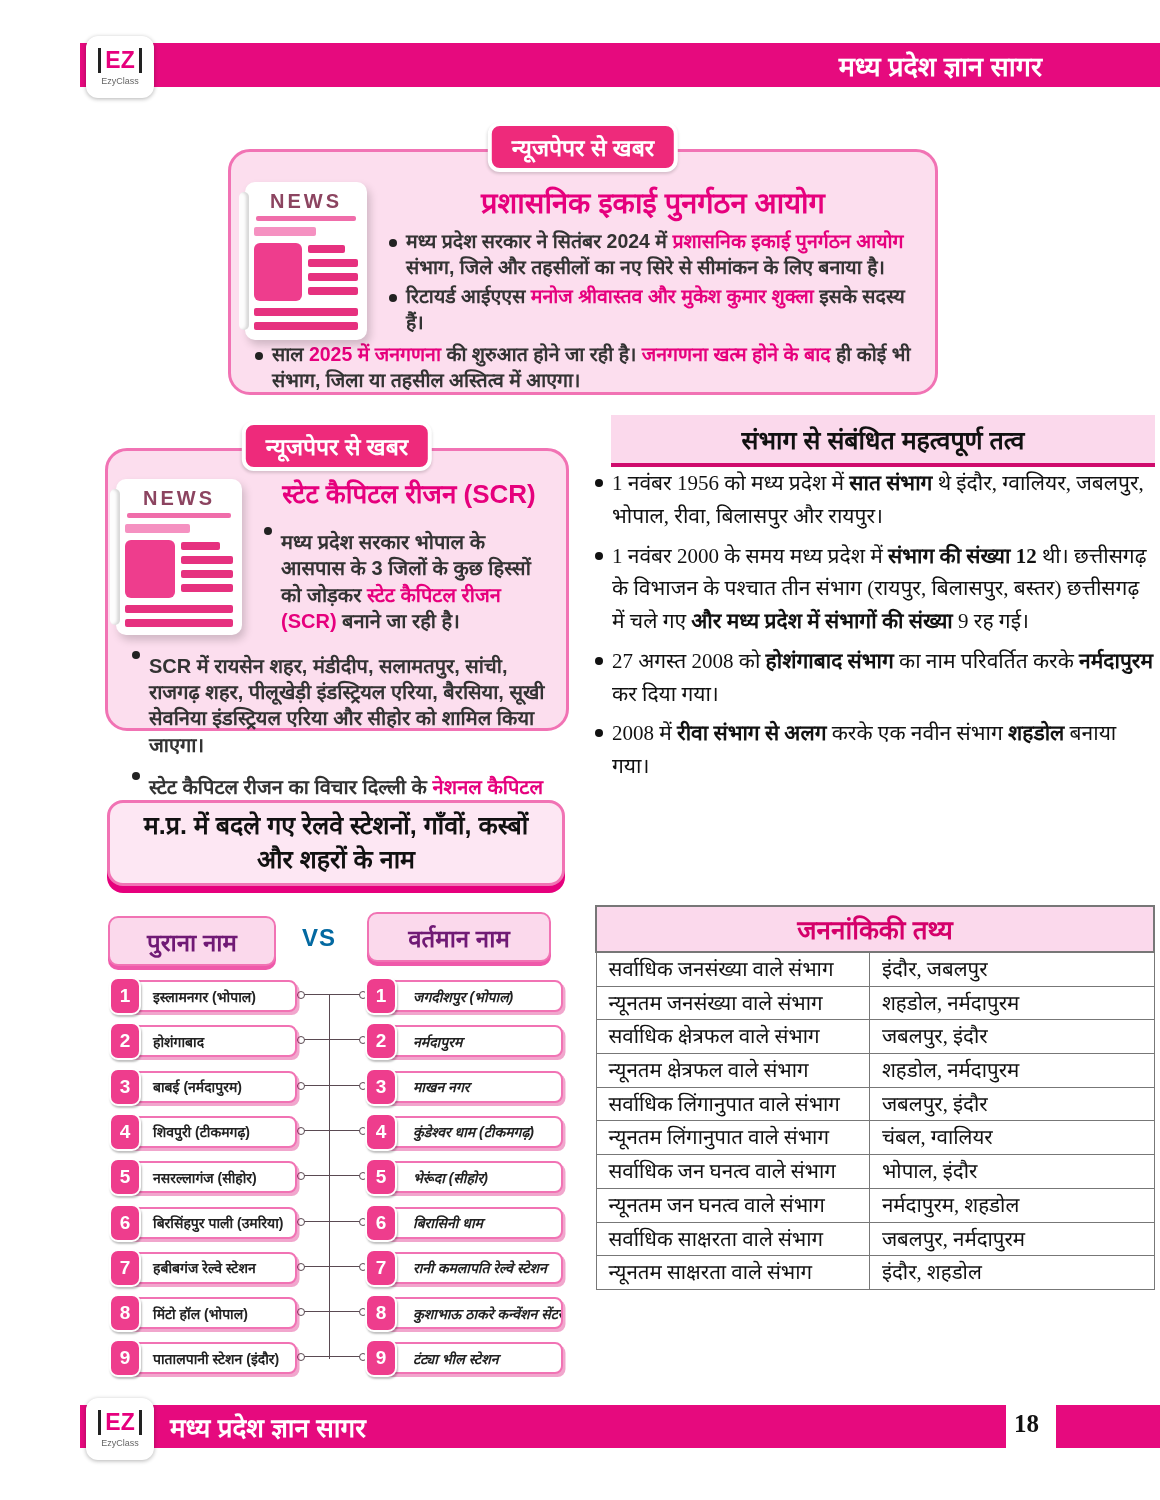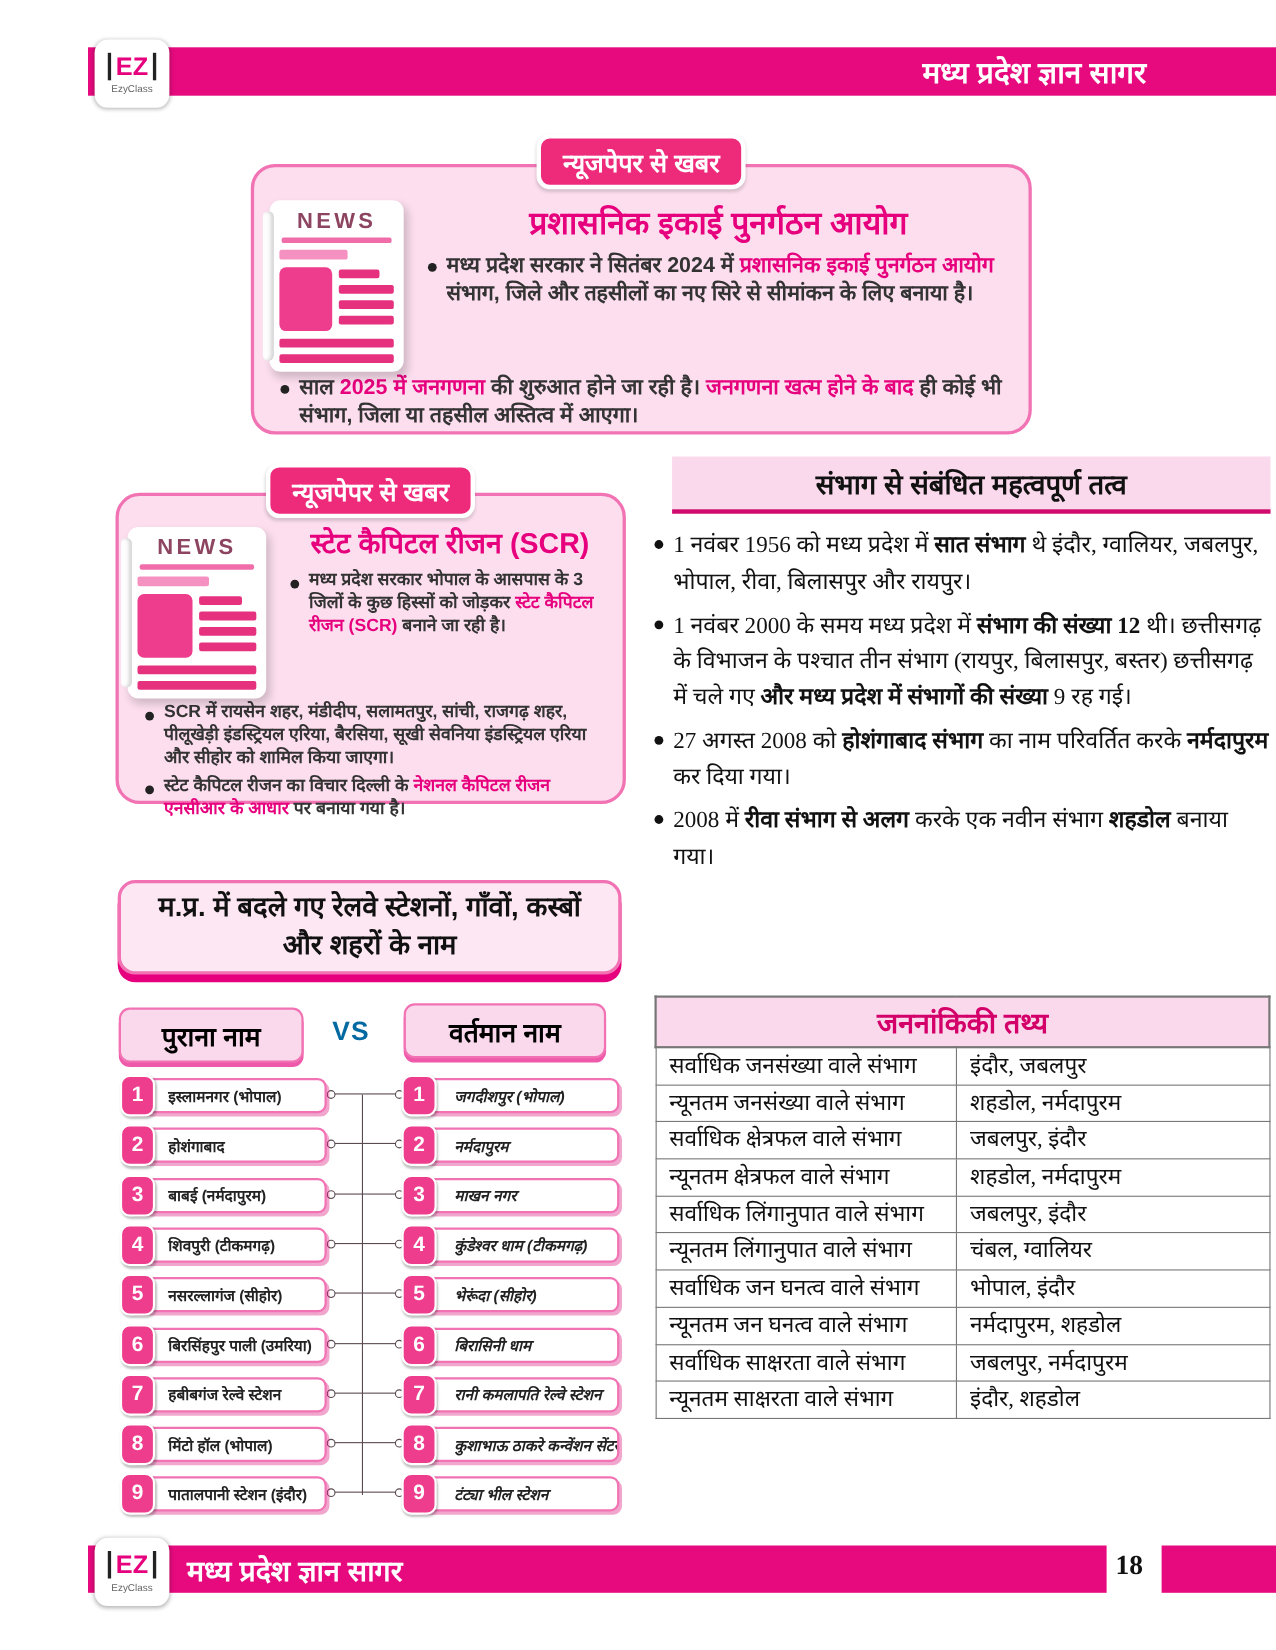--- a/index.html
+++ b/index.html
@@ -38,21 +38,21 @@
   #news1 .nb-row{padding:30px 18px 0 14px;}
   #news2 .nb-row{padding:24px 12px 0 8px;}
   .nb-col{flex:1;min-width:0;}
   .news-title{color:#e6007d;font-weight:bold;text-align:center;}
   #news1 .news-title{font-size:29px;margin:0 0 8px 0;}
   #news2 .news-title{font-size:26px;margin:0 0 6px 0;}
   .news-box .bullet{display:flex;gap:9px;margin-bottom:4px;}
   .news-box .bullet .dot{width:8px;height:8px;border-radius:50%;background:#222;flex:none;margin-top:10px;}
   .news-box .bullet .txt{font-weight:bold;color:#333;line-height:1.32;}
   #news1 .bullet .txt{font-size:19.5px;}
-  #news2 .bullet .txt{font-size:16px;}
+  #news2 .bullet .txt{font-size:20px;margin-top:12px;}
   .nb-full{padding:2px 20px 0 24px;}
   .txt .hl{color:#e6007d;}
   .txt .b, .rich .b{font-weight:bold;}
 
   
   .news-icon{position:relative;background:#fff;border-radius:10px;box-shadow:3px 5px 8px rgba(0,0,0,.18);
              flex:none;padding:8px 9px;box-sizing:border-box;}
   .ni-curl{position:absolute;left:-6px;top:10px;bottom:10px;width:10px;background:#fdfdfd;
            border-radius:5px;box-shadow:inset -3px 0 3px rgba(0,0,0,.15);}
   .ni-title{text-align:center;font-weight:bold;letter-spacing:3px;color:#8c4460;font-size:20px;}
@@ -65,33 +65,33 @@
   .ni-lines div:first-child{width:75%;}
   .ni-foot{margin-top:7px;display:flex;flex-direction:column;gap:6px;}
   .ni-foot div{height:8px;background:#e6317f;border-radius:2px;}
   #icon1{width:122px;}
   #icon2{width:126px;align-self:flex-start;margin-top:4px;}
 
   
   .division{position:absolute;left:595px;top:415px;width:560px;}
   .division-header{background:#fbd9ec;border-bottom:4px solid #cf0b6d;text-align:center;
                    font-weight:bold;font-size:25px;color:#111;padding:7px 0;margin-left:16px;}
-  .division-bullets{margin-top:12px;font-family:"Liberation Serif","DejaVu Serif",serif;
+  .division-bullets{font-family:"Liberation Serif","DejaVu Serif",serif;
                     font-size:21px;line-height:1.56;color:#111;}
   .division-bullets .bullet{display:flex;gap:9px;margin-bottom:7px;}
   .division-bullets .dot{width:8px;height:8px;border-radius:50%;background:#111;flex:none;margin-top:12px;}
 
   
   .rename-header{position:absolute;left:107px;top:800px;width:458px;height:86px;background:#fde7f3;
                  border:3px solid #f173b4;border-radius:16px;box-shadow:0 7px 0 #e6007d;
                  display:flex;align-items:center;justify-content:center;text-align:center;
                  font-weight:bold;font-size:25px;color:#111;line-height:1.35;padding:0 14px;box-sizing:border-box;}
   .colhdr{position:absolute;background:#fbd9ec;border:2px solid #f173b4;border-radius:10px;
           box-shadow:0 4px 0 rgba(230,0,125,.65);display:flex;align-items:center;justify-content:center;
-          font-weight:bold;font-size:24px;color:#000000;}
+          font-weight:bold;font-size:24px;color:#701a75;}
   #col-old{left:108px;top:916px;width:164px;height:46px;}
   #col-new{left:367px;top:912px;width:180px;height:46px;}
   .vs{position:absolute;left:302px;top:924px;font-weight:bold;font-size:24px;color:#0369a1;letter-spacing:1px;}
 
   .pairs{position:absolute;left:105px;top:978px;width:460px;height:420px;}
   .v-line{position:absolute;left:224px;top:17px;height:364px;border-left:1.6px solid #5a4a52;}
   .pair-row{position:absolute;left:0;width:460px;height:40px;}
   .h-line{position:absolute;left:198px;top:16px;width:58px;border-top:1.6px solid #5a4a52;}
   .cdot{position:absolute;top:13px;width:6px;height:6px;border:1.5px solid #5a4a52;border-radius:50%;background:#fff;}
   .cdot.l{left:192px;} .cdot.r{left:254px;}
@@ -150,20 +150,24 @@
           </div>
       </div>
       <div class="nb-col">
         <div class="news-title">प्रशासनिक इकाई पुनर्गठन आयोग</div>
         <div id="n1-beside">
   <div class="bullet">
     <span class="dot"></span>
     <span class="txt rich"><span>मध्य प्रदेश सरकार ने सितंबर 2024 में </span><span class="hl">प्रशासनिक इकाई पुनर्गठन आयोग</span><span> संभाग, जिले और तहसीलों का नए सिरे से सीमांकन के लिए बनाया है।</span></span>
   </div>
 
+  <div class="bullet">
+    <span class="dot"></span>
+    <span class="txt rich"><span>रिटायर्ड आईएएस </span><span class="hl">मनोज श्रीवास्तव और मुकेश कुमार शुक्ला</span><span> इसके सदस्य हैं।</span></span>
+  </div>
 </div>
       </div>
     </div>
     <div class="nb-full" id="n1-full">
   <div class="bullet">
     <span class="dot"></span>
     <span class="txt rich"><span>साल </span><span class="hl">2025 में जनगणना</span><span> की शुरुआत होने जा रही है। </span><span class="hl">जनगणना खत्म होने के बाद</span><span> ही कोई भी संभाग, जिला या तहसील अस्तित्व में आएगा।</span></span>
   </div>
 </div>
   </div>

